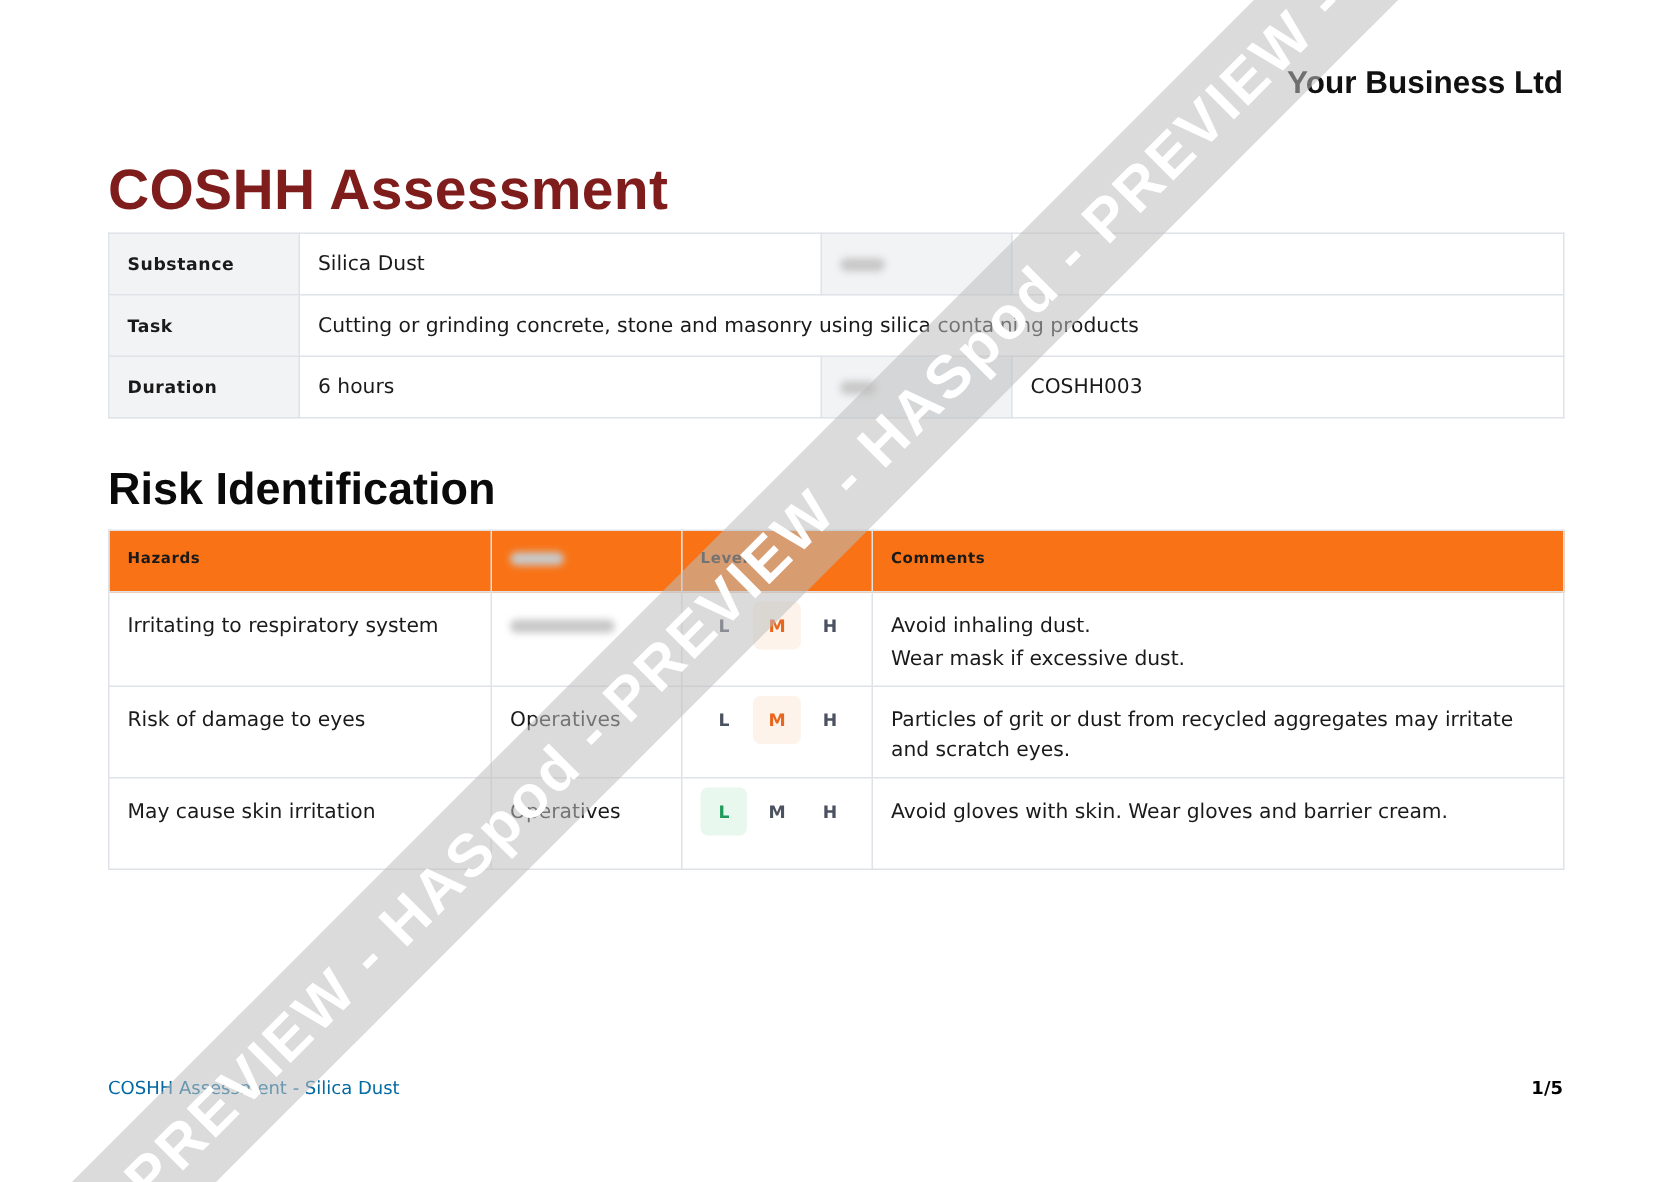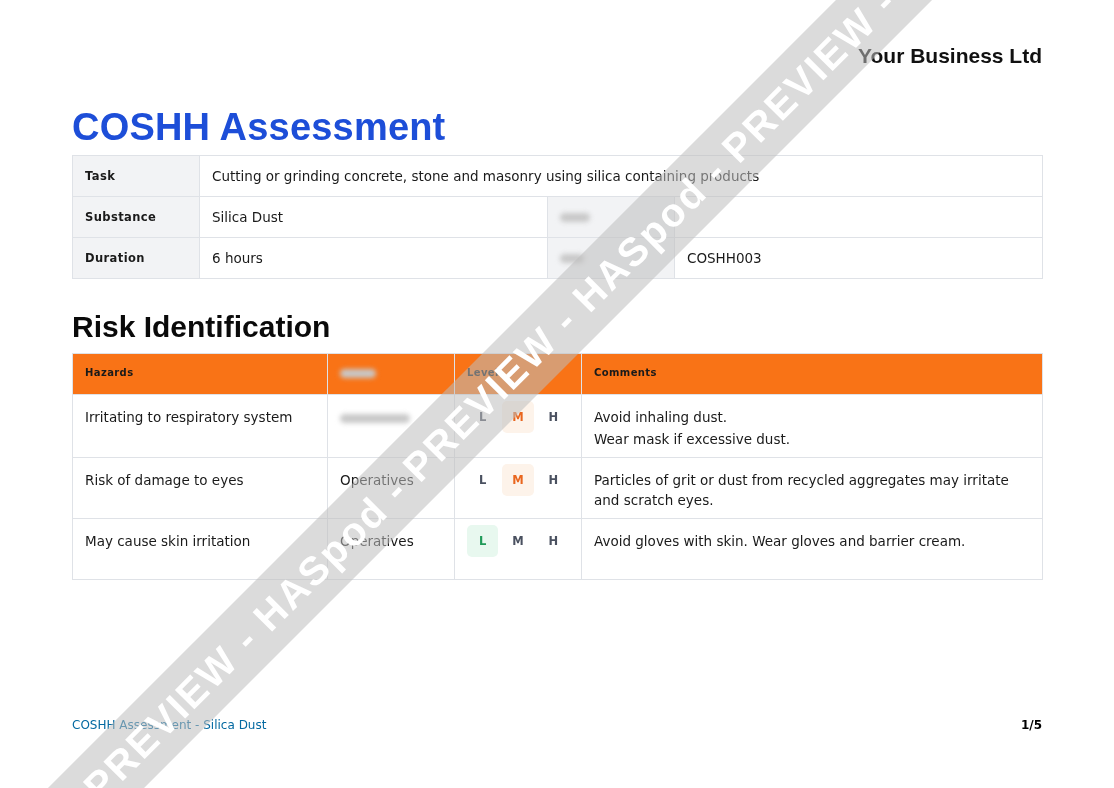--- a/index.html
+++ b/index.html
@@ -1,19 +1,19 @@
 <!DOCTYPE html>
 <html><head>
   <meta charset="utf-8">
   <style>
     * { box-sizing: border-box; margin: 0; padding: 0; }
     html, body { width: 1114px; height: 788px; background: #ffffff; overflow: hidden; }
     body { position: relative; font-family: "DejaVu Sans", sans-serif; color: #1a1a1a; }
     .company { position: absolute; right: 72px; top: 44px; font-family: "Liberation Sans", sans-serif; font-weight: bold; font-size: 21px; color: #111; }
-    .title { position: absolute; left: 72px; top: 106px; font-family: "Liberation Sans", sans-serif; font-weight: bold; font-size: 38px; color: #1d4ed8; letter-spacing: 0.2px; }
+    .title { position: absolute; left: 72px; top: 106px; font-family: "Liberation Sans", sans-serif; font-weight: bold; font-size: 38px; color: #7f1d1d; letter-spacing: 0.2px; }
     .section-title { position: absolute; left: 72px; top: 310px; font-family: "Liberation Sans", sans-serif; font-weight: bold; font-size: 30px; color: #0a0a0a; }
     table { border-collapse: collapse; position: absolute; left: 72px; width: 970px; table-layout: fixed; }
     td, th { border: 1px solid #dfe2e7; font-size: 13.5px; vertical-align: top; text-align: left; }
     .info { top: 155px; }
     .info td { height: 41px; padding: 12px 12px 0 12px; }
     .info td.lbl { background: #f2f3f5; font-weight: bold; font-size: 11.5px; padding-top: 13px; letter-spacing: 0.4px; }
     .risk { top: 353px; }
     .risk th { background: #f97316; height: 41px; padding: 13px 12px 0 12px; font-size: 10px; font-weight: bold; letter-spacing: 0.4px; }
     .risk th.center { text-align: left; }
     .risk td { padding: 12px 12px 8px 12px; line-height: 20px; }
@@ -34,28 +34,28 @@
 
 <table class="info">
   <colgroup>
       <col style="width:127px">
       <col style="width:348px">
       <col style="width:127px">
       <col style="width:368px">
     </colgroup>
   <tbody>
       <tr>
-    <td class="lbl">Task</td>
-    <td colspan="3">Cutting or grinding concrete, stone and masonry using silica containing products</td>
-  </tr>
-  <tr>
     <td class="lbl">Substance</td>
     <td>Silica Dust</td>
     <td class="lbl"><span class="blur" style="width:30px"></span></td>
     <td></td>
+  </tr>
+  <tr>
+    <td class="lbl">Task</td>
+    <td colspan="3">Cutting or grinding concrete, stone and masonry using silica containing products</td>
   </tr>
   <tr>
     <td class="lbl">Duration</td>
     <td>6 hours</td>
     <td class="lbl"><span class="blur" style="width:24px"></span></td>
     <td>COSHH003</td>
   </tr>
 </tbody>
   </table>
 

